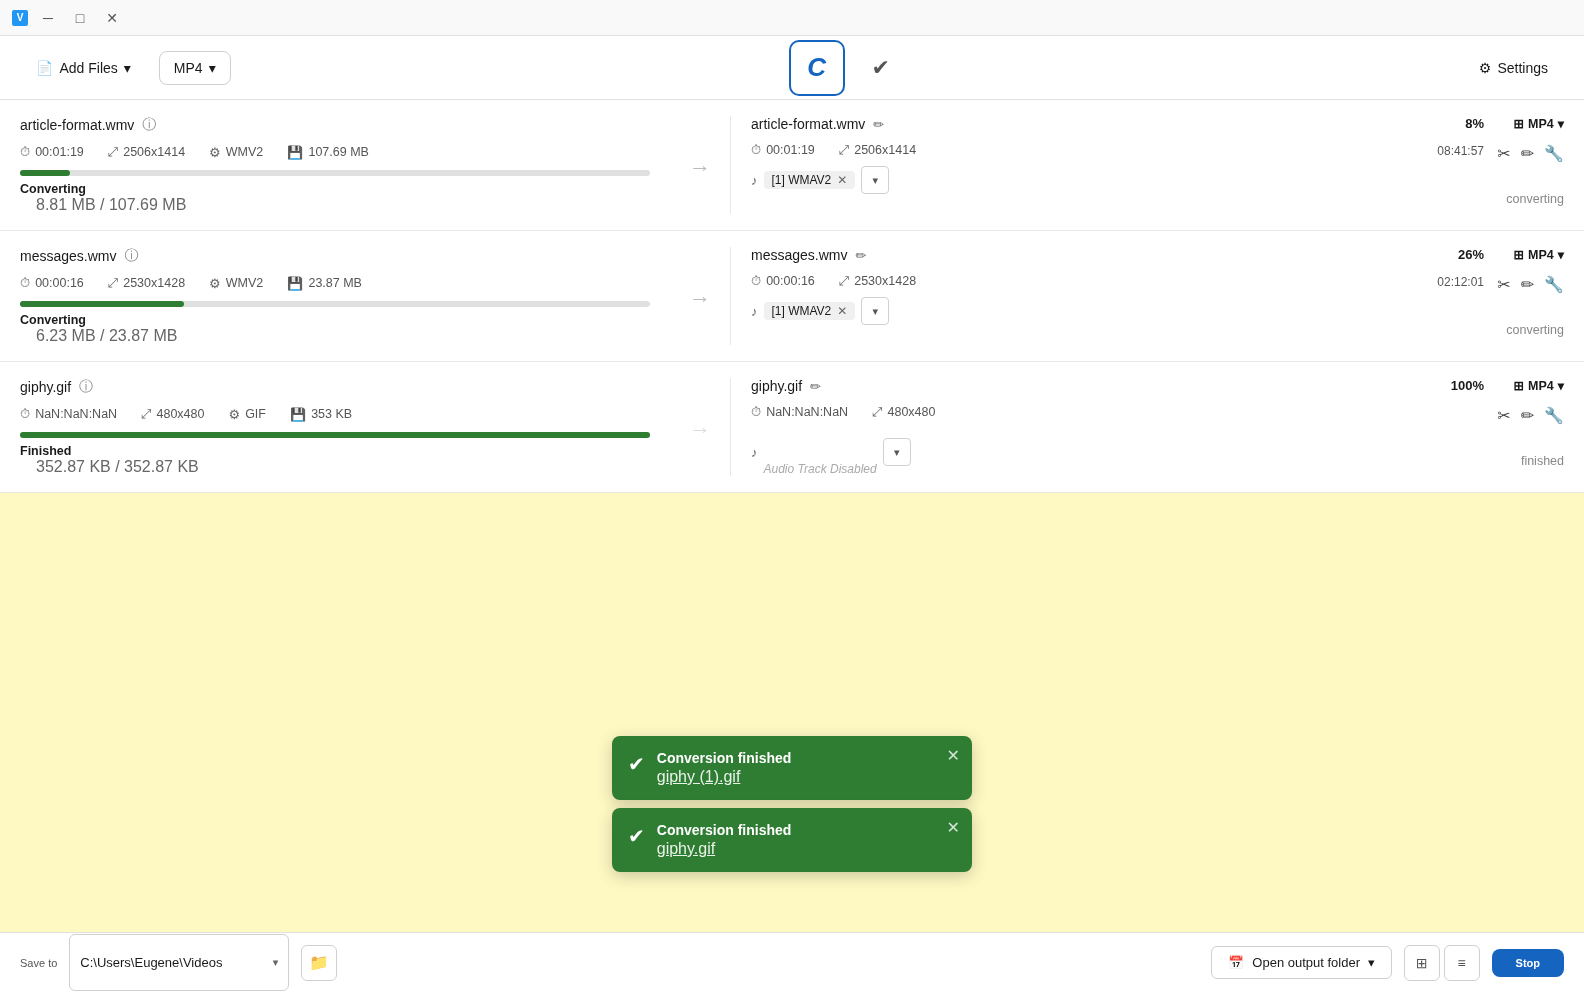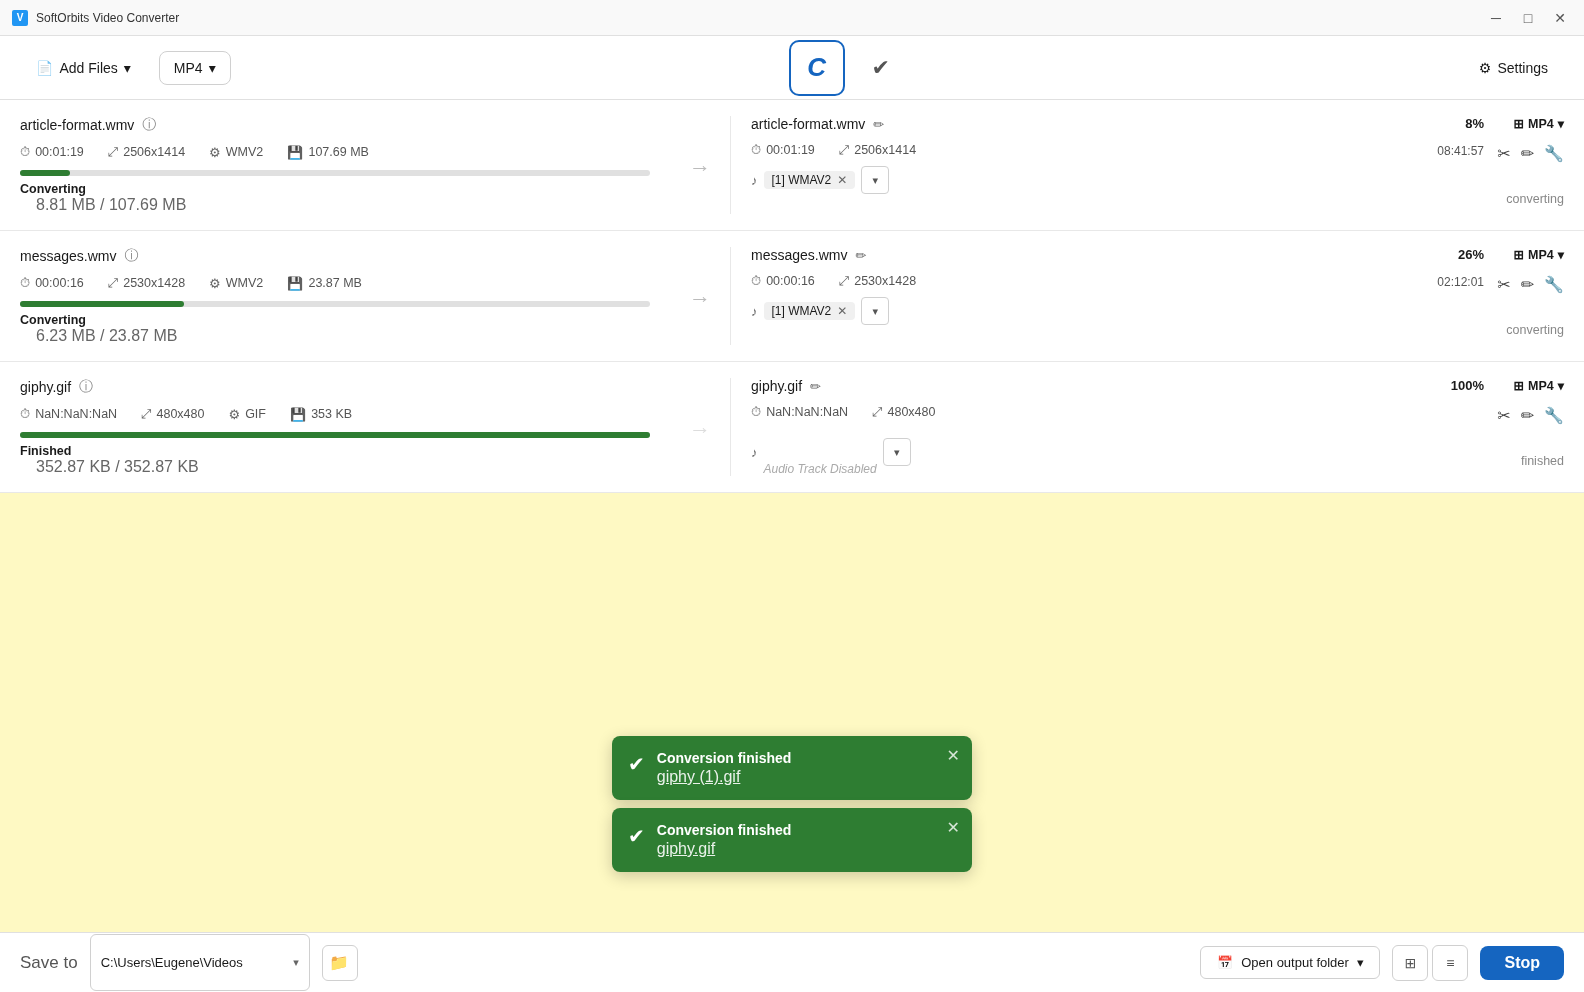--- a/index.html
+++ b/index.html
@@ -386,21 +386,21 @@
       height: 60px;
       background: #fff;
       border-top: 1px solid #e0e0e0;
       display: flex;
       align-items: center;
       padding: 0 20px;
       gap: 12px;
       position: relative;
     }
     .save-to-label {
-      font-size: 17px;
+      font-size: 11px;
       color: #555;
       white-space: nowrap;
       text-align: right;
     }
     .path-input {
       display: flex;
       align-items: center;
       border: 1.5px solid #d0d0d0;
       border-radius: 6px;
       padding: 20px 10px;
@@ -453,33 +453,32 @@
       cursor: pointer;
       font-size: 14px;
       color: #555;
     }
     .stop-btn {
       padding: 8px 24px;
       background: #1565c0;
       color: white;
       border: none;
       border-radius: 8px;
-      font-size: 16px;
+      font-size: 11px;
       font-weight: 600;
       cursor: pointer;
     }
   </style>
 </head>
 <body>
 
 <div class="title-bar">
   <div class="title-bar-icon">
     <span>V</span>
   </div>
-  <span class="title-bar-text">SoftOrbits Video Converter</span>
   <div class="title-bar-controls">
     <div class="title-bar-btn">─</div>
     <div class="title-bar-btn">□</div>
     <div class="title-bar-btn close">✕</div>
   </div>
 </div>
 
 <div class="toolbar">
   <button class="add-files-btn">
     <span>📄</span>

